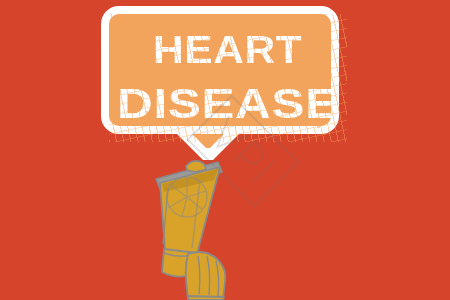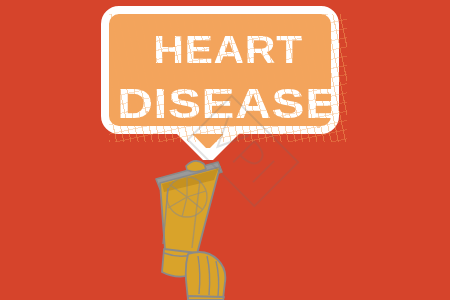--- a/index.html
+++ b/index.html
@@ -49,20 +49,21 @@
 
   
   #headline {
     position: absolute;
     left: 8px;
     top: 8px;
     width: 222px;
     height: 112px;
     display: flex;
     flex-direction: column;
+    align-items: center;
     justify-content: center;
     gap: 17px;
   }
   .headline-line {
     position: relative;
     color: #ffffff;
     font-family: "Liberation Sans", sans-serif;
     font-weight: bold;
     letter-spacing: 0.5px;
     line-height: 0.92;

